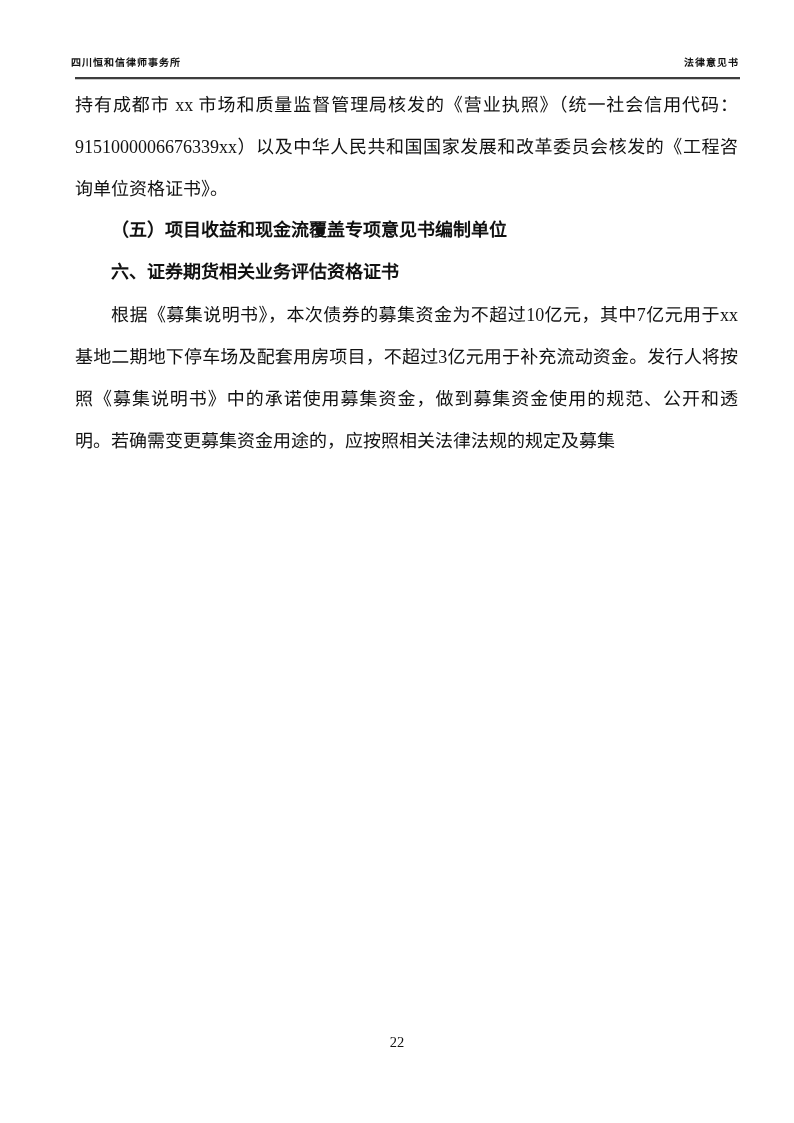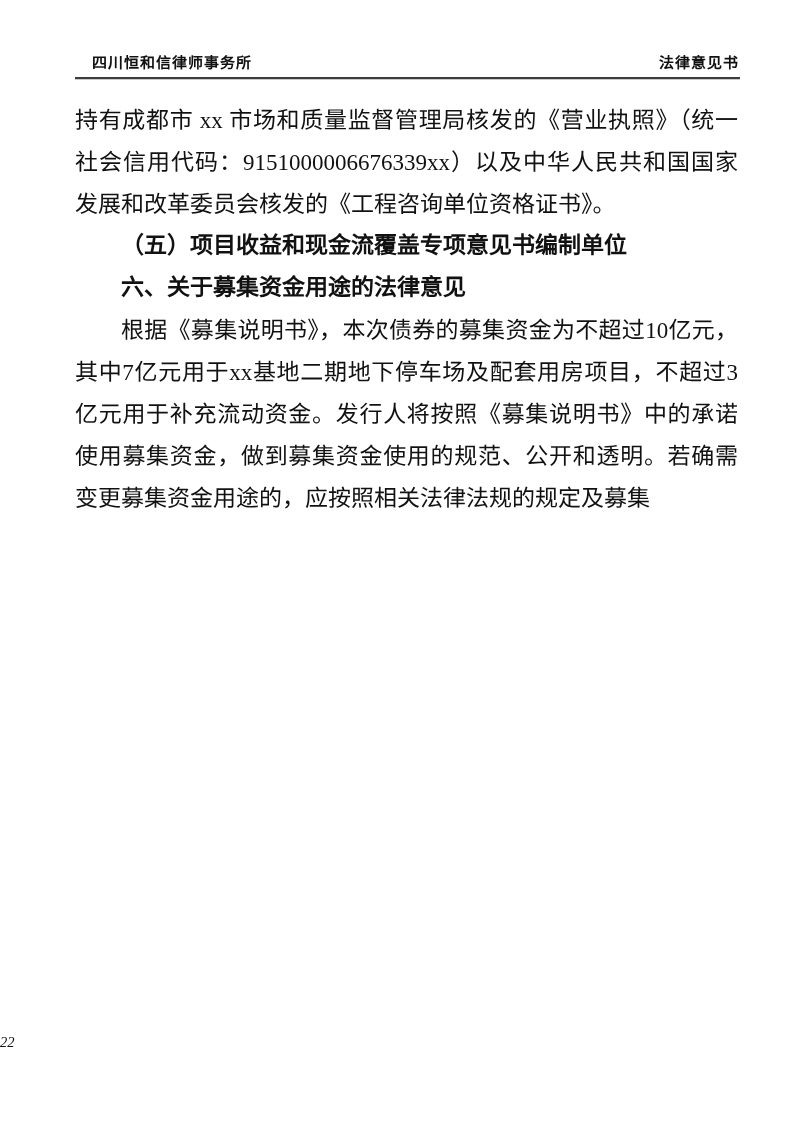--- a/index.html
+++ b/index.html
@@ -13,27 +13,27 @@
     width: 794px;
     height: 1123px;
     background: #ffffff;
     overflow: hidden;
     font-family: "Liberation Serif", serif;
     color: #111111;
   }
   
   .header {
     position: absolute;
-    left: 92px;
+    left: 71px;
     right: 55px;
     top: 52px;
     display: flex;
     justify-content: space-between;
     align-items: flex-end;
-    font-size: 15px;
+    font-size: 10px;
     line-height: 22px;
   }
   .header .firm {
     font-weight: 600;
     letter-spacing: 1px;
   }
   .header .doctype {
     font-weight: bold;
     letter-spacing: 1px;
   }
@@ -44,22 +44,22 @@
     top: 77px;
     height: 2px;
     background: #3d3d3d;
     border-bottom: 1px solid #c9c9c9;
   }
   
   .doc-body {
     position: absolute;
     left: 75px;
     right: 56px;
-    top: 100px;
-    font-size: 23px;
+    top: 84px;
+    font-size: 18px;
     line-height: 42px;
     text-align: justify;
     text-justify: inter-ideograph;
     word-break: break-word;
   }
   .doc-body p {
     margin: 0;
     padding: 0;
   }
   .para-indent {
@@ -73,42 +73,41 @@
     font-weight: bold;
     text-indent: 2em;
     text-align: left;
   }
   
   .footer {
     position: absolute;
     left: 0;
     right: 0;
     top: 1032px;
-    text-align: left;
+    text-align: center;
     font-size: 14.5px;
     line-height: 20px;
     color: #111111;
-    font-style: italic;
   }
 </style>
 </head>
 <body>
 
 <div class="page">
 
   <div class="header">
     <span class="firm">四川恒和信律师事务所</span>
     <span class="doctype">法律意见书</span>
   </div>
   <div class="header-rule"></div>
 
   <div class="doc-body">
     <p class="para-cont">持有成都市 xx 市场和质量监督管理局核发的《营业执照》（统一社会信用代码：9151000006676339xx）以及中华人民共和国国家发展和改革委员会核发的《工程咨询单位资格证书》。</p>
     <p class="heading-sub">（五）项目收益和现金流覆盖专项意见书编制单位</p>
-    <p class="heading-main">六、关于募集资金用途的法律意见</p>
+    <p class="heading-main">六、证券期货相关业务评估资格证书</p>
     <p class="para-indent">根据《募集说明书》，本次债券的募集资金为不超过10亿元，其中7亿元用于xx基地二期地下停车场及配套用房项目，不超过3亿元用于补充流动资金。发行人将按照《募集说明书》中的承诺使用募集资金，做到募集资金使用的规范、公开和透明。若确需变更募集资金用途的，应按照相关法律法规的规定及募集</p>
   </div>
 
   <div class="footer">
     <span>22</span>
   </div>
 
 </div>
 
 </body></html>

